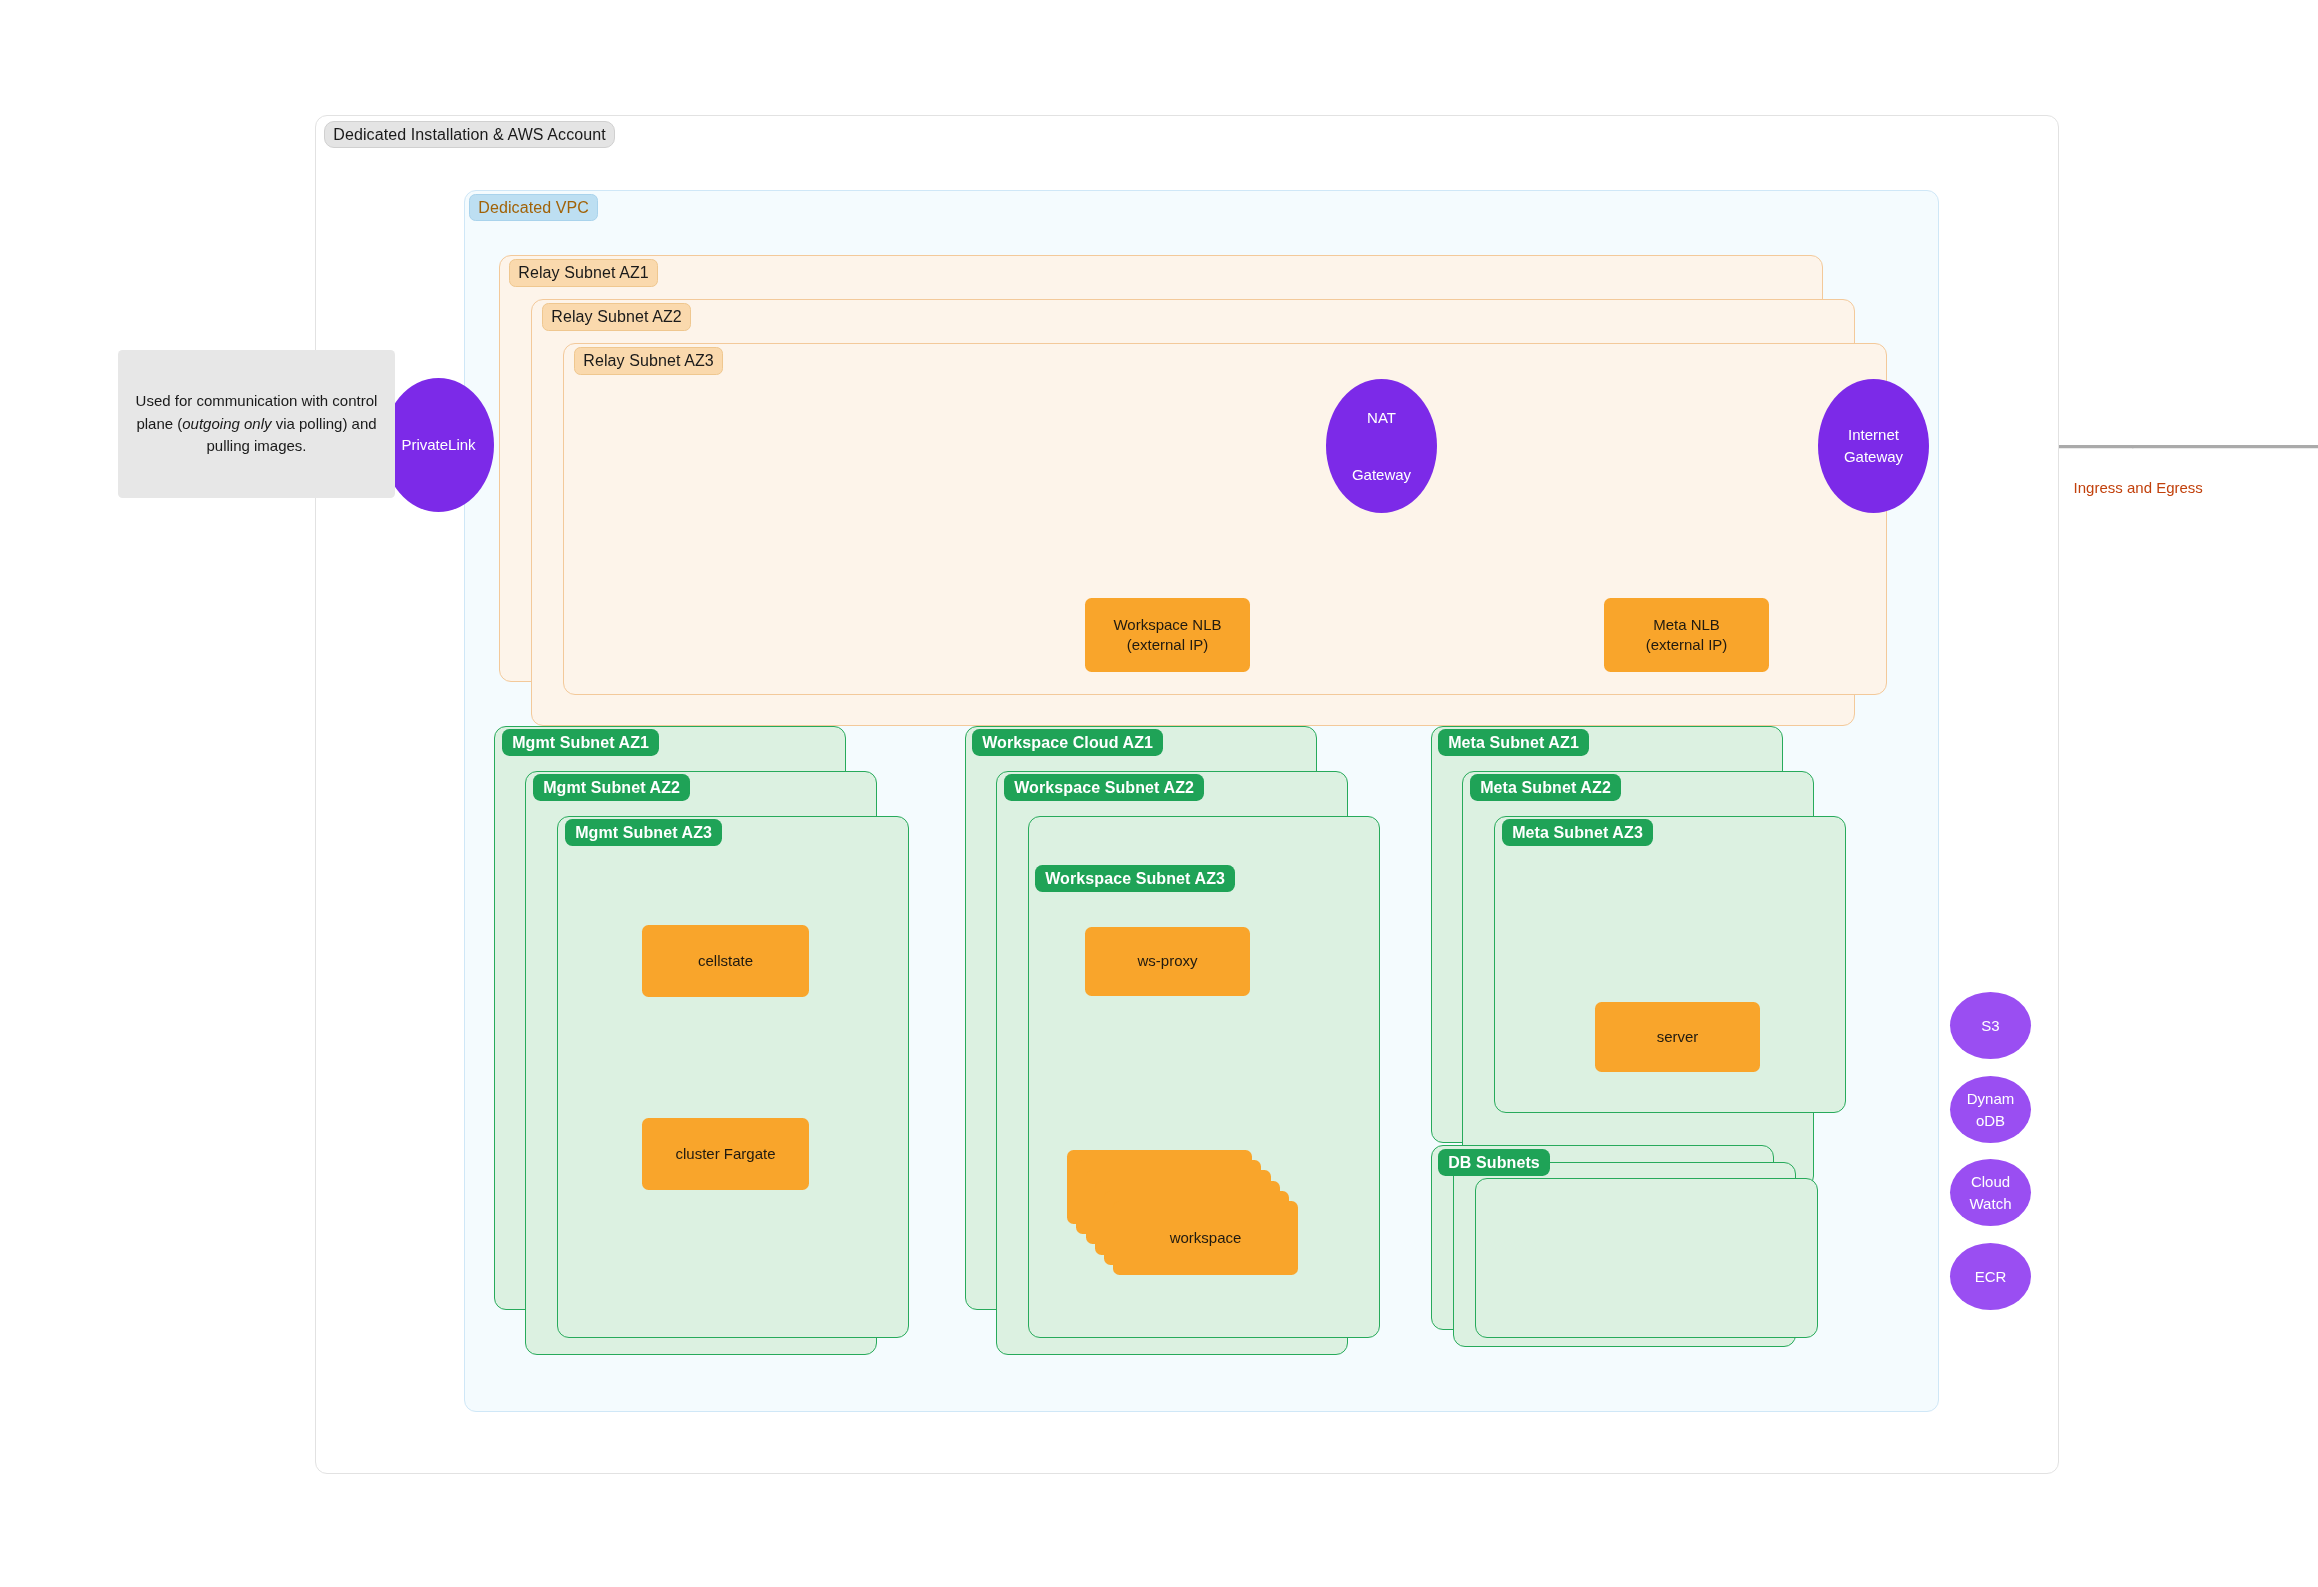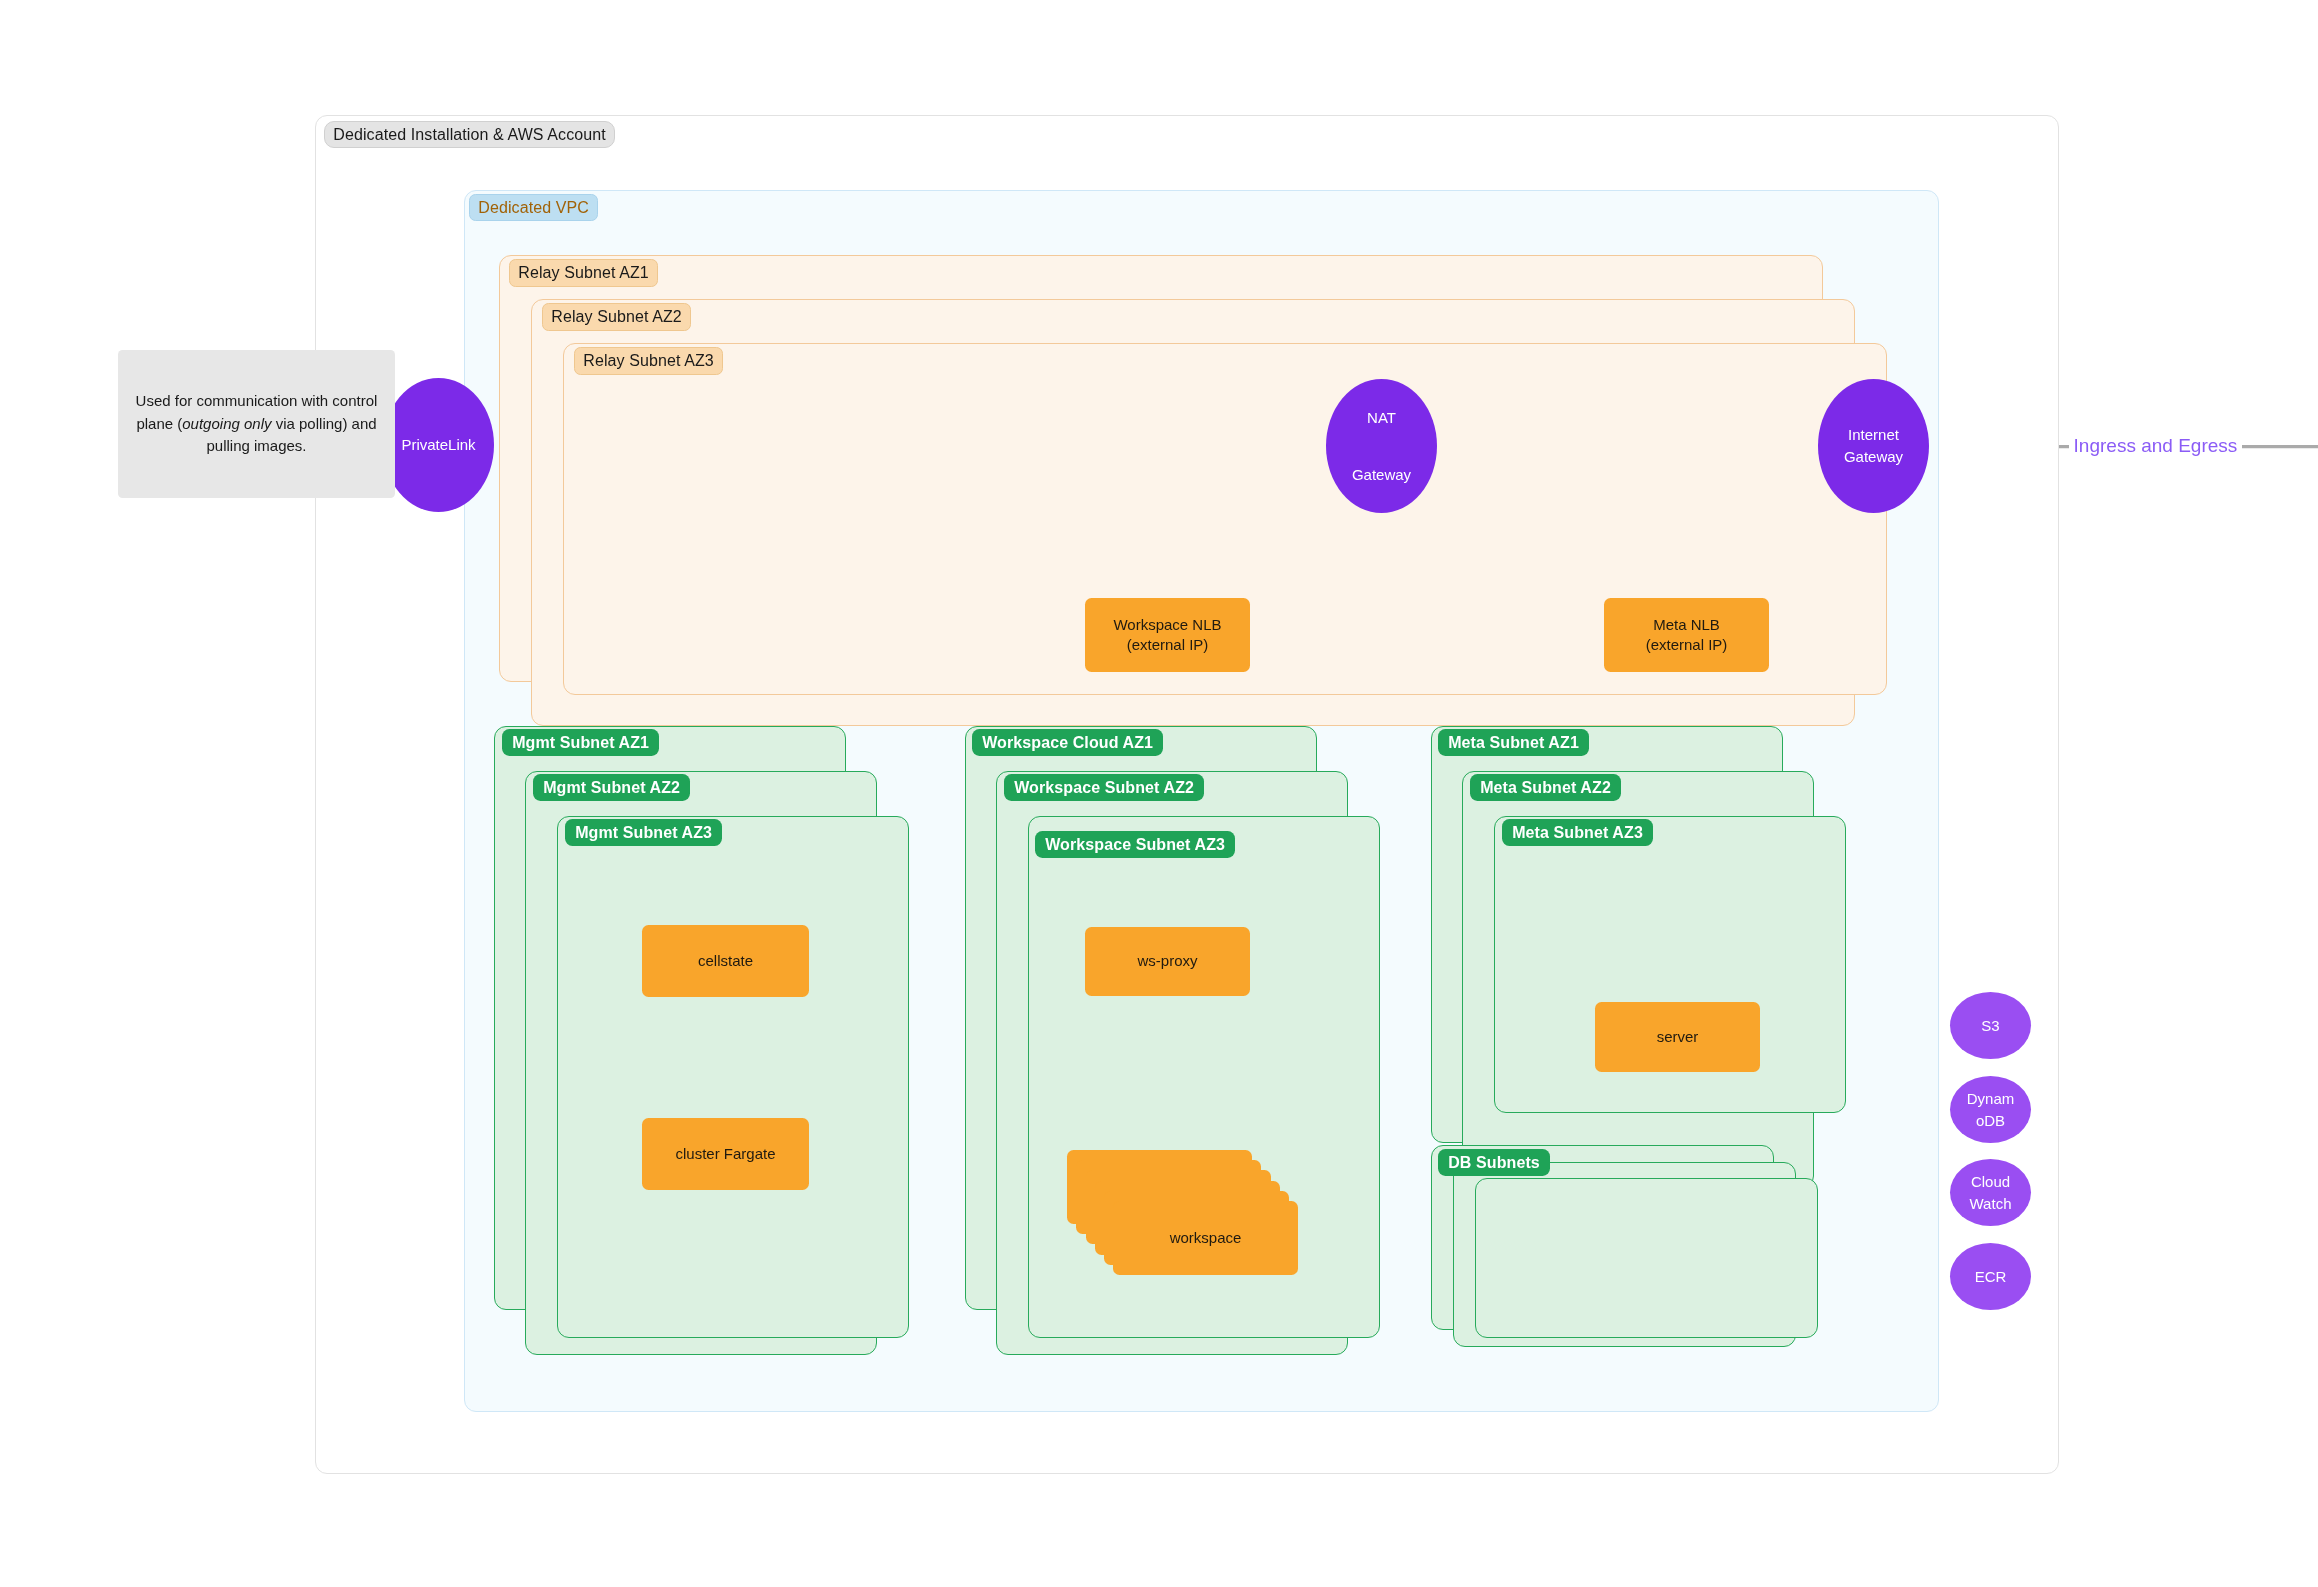--- a/index.html
+++ b/index.html
@@ -35,22 +35,22 @@
        color:#fff;font-size:15px;line-height:1.45;}
   .ellipse.svc{background:#9a4ef2;font-size:15px;}
   .note{position:absolute;background:#e7e7e7;border-radius:4.6px;
        display:flex;align-items:center;justify-content:center;text-align:center;
        color:#1a1a1a;font-size:15px;line-height:1.5;padding:0 12px;}
   .note i{}
 
   
   .wsstack{position:absolute;}
   .wsstack .sheet{position:absolute;background:#f9a52b;border-radius:6.5px;}
-  .edgelabel{position:absolute;font-size:19px;color:#8b5cf6;background:#fff;
-       padding:0 4.6px;white-space:nowrap;}
+  .edgelabel{position:absolute;font-size:15px;color:#c2410c;background:#fff;
+       padding:0 4.6px;white-space:nowrap;margin-top:44px;}
   svg.wires{position:absolute;left:0;top:0;width:2780px;height:1588px;
        pointer-events:none;}
 </style>
 </head>
 <body>
 
 <svg class="wires" viewBox="0 0 5996 3424" width="2780" height="1588">
   <defs>
     <marker id="ah" markerWidth="16" markerHeight="16" refX="13" refY="6" orient="auto" markerUnits="userSpaceOnUse">
       <path d="M2,1 L13,6 L2,11" fill="none" stroke="#aaaaaa" stroke-width="3.2" stroke-linecap="round" stroke-linejoin="round"></path>
@@ -124,21 +124,21 @@
 <div class="orange" style="left:642px;top:925px;width:167px;height:72px;">cellstate</div>
 <div class="orange" style="left:642px;top:1118px;width:167px;height:72px;">cluster Fargate</div>
 
 <div class="abs greenpanel" style="left:965px;top:726px;width:352px;height:584px;"></div>
 <div class="lbl lbl-green" style="left:972px;top:729px;">Workspace Cloud AZ1</div>
 
 <div class="abs greenpanel" style="left:996px;top:771px;width:352px;height:584px;"></div>
 <div class="lbl lbl-green" style="left:1004px;top:774px;">Workspace Subnet AZ2</div>
 
 <div class="abs greenpanel" style="left:1028px;top:816px;width:352px;height:522px;"></div>
-<div class="lbl lbl-green" style="left:1035px;top:831px;">Workspace Subnet AZ3</div>
+<div class="lbl lbl-green" style="left:1035px;top:865px;">Workspace Subnet AZ3</div>
 
 <div class="orange" style="left:1085px;top:927px;width:165px;height:69px;">ws-proxy</div>
 
 <div class="wsstack" style="left:1067px;top:1150px;width:260px;height:139px;">
   <div class="sheet" style="left:0px;top:0px;width:185px;height:74px;"></div>
   <div class="sheet" style="left:9.3px;top:10.2px;width:185px;height:74px;"></div>
   <div class="sheet" style="left:18.5px;top:20.4px;width:185px;height:74px;"></div>
   <div class="sheet" style="left:28px;top:31px;width:185px;height:74px;"></div>
   <div class="sheet" style="left:37px;top:41px;width:185px;height:74px;"></div>
   <div class="orange" style="left:46px;top:51px;width:185px;height:74px;">workspace</div>

